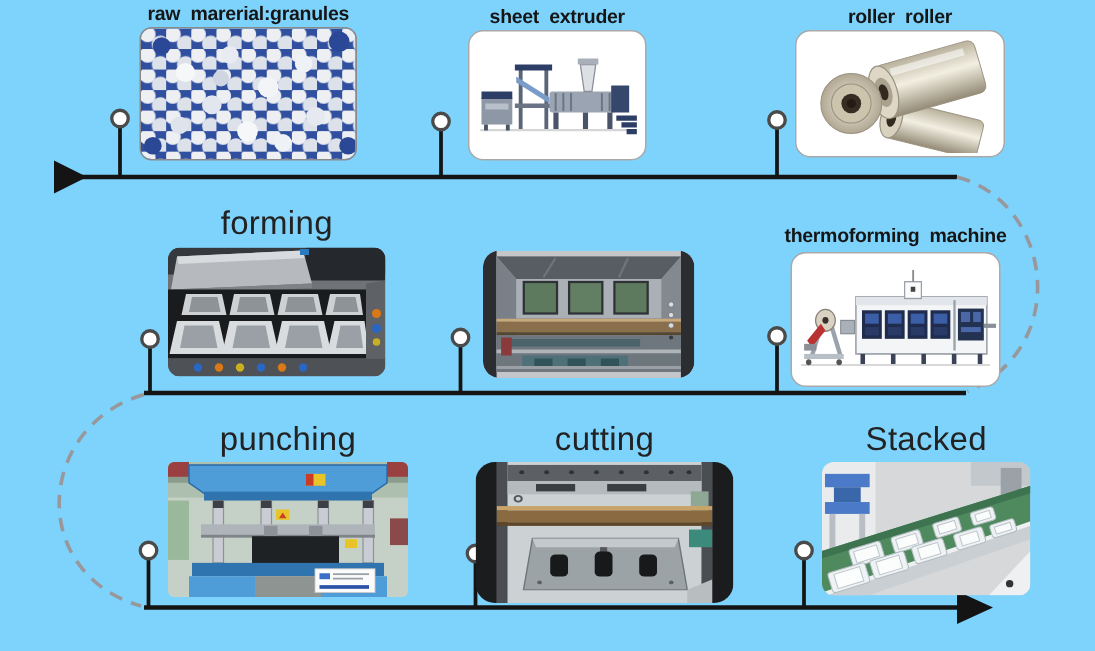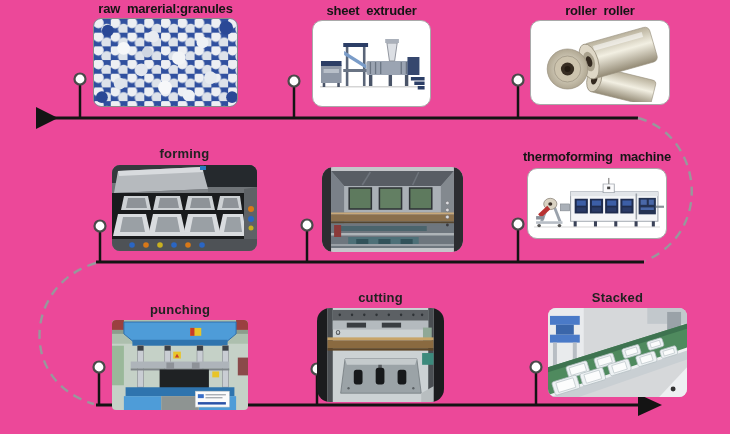--- a/index.html
+++ b/index.html
@@ -1,23 +1,23 @@
 <!DOCTYPE html>
 <html><head>
 <meta charset="utf-8">
 <style>
   html,body{margin:0;padding:0;background:#fff}
-  .canvas{position:relative;width:730px;height:434px;background:#ec4899;overflow:hidden;
+  .canvas{position:relative;width:730px;height:434px;background:#7dd3fc;overflow:hidden;
           font-family:"Liberation Sans",sans-serif;}
   .connector{position:absolute;left:0;top:0;z-index:0}
   .stage{position:absolute;z-index:1}
   .lbl{position:absolute;left:-45px;right:-45px;bottom:100%;text-align:center;
        color:#151515;white-space:pre;line-height:1.1}
   .cond{font-weight:700;font-size:13px;letter-spacing:-0.2px}
-  .geo{font-size:13px;font-weight:700;color:#222;letter-spacing:0.2px}
+  .geo{font-size:22px;font-weight:400;color:#222;letter-spacing:0.2px}
   .m2{margin-bottom:2px}.m4{margin-bottom:4px}.m3{margin-bottom:3px}
   .photo{position:absolute;inset:0;overflow:hidden;border-radius:8px}
   .photo svg{display:block;width:100%;height:100%}
   .framed{position:absolute;inset:0;background:#fff;border:1.5px solid #a9a9a9;border-radius:10px}
   .framed svg{position:absolute;left:2px;top:2px;width:calc(100% - 4px);height:calc(100% - 4px)}
 </style>
 </head>
 <body>
 
 <div class="canvas">
@@ -245,21 +245,21 @@
           <rect x="12" y="58" width="7" height="12" fill="#8a3a3a"></rect>
           <circle cx="124.5" cy="36" r="1.8" fill="#dcdce0" stroke="#6a6a6e" stroke-width="0.5"></circle>
           <circle cx="124.5" cy="43" r="1.8" fill="#dcdce0" stroke="#6a6a6e" stroke-width="0.5"></circle>
           <circle cx="124.5" cy="50" r="1.8" fill="#dcdce0" stroke="#6a6a6e" stroke-width="0.5"></circle>
           <circle cx="124.5" cy="58" r="1.4" fill="#3a3a3e"></circle>
         </g>
       </svg>
     </div>
   </div>
 
-  <div class="stage" style="left:527px;top:168px;width:140px;height:71px">
+  <div class="stage" style="left:527px;top:168px;width:140px;height:90px">
     <div class="lbl cond m4">thermoforming  machine</div>
     <div class="framed">
       <svg viewBox="0 0 132 75" preserveAspectRatio="none">
         <rect x="4" y="64" width="124" height="1.2" fill="#d8d8d8"></rect>
         <rect x="6" y="58" width="26" height="3" fill="#b8bec6"></rect>
         <circle cx="9" cy="63" r="1.8" fill="#555"></circle>
           <circle cx="29" cy="63" r="1.8" fill="#555"></circle>
         <polygon points="10,58 16,40 19,40 13,58" fill="#9aa2ac"></polygon>
         <polygon points="28,58 22,40 25,40 31,58" fill="#9aa2ac"></polygon>
         <circle cx="20" cy="38" r="6.5" fill="#d9d2c2" stroke="#8a8278" stroke-width="0.8"></circle>
@@ -300,21 +300,21 @@
           <rect x="43" y="58" width="3" height="6"></rect>
             <rect x="63" y="58" width="3" height="6"></rect>
           <rect x="83" y="58" width="3" height="6"></rect>
             <rect x="103" y="58" width="3" height="6"></rect>
             <rect x="120" y="58" width="3" height="6"></rect>
         </g>
       </svg>
     </div>
   </div>
 
-  <div class="stage" style="left:112px;top:320px;width:136px;height:90px">
+  <div class="stage" style="left:112px;top:308px;width:160px;height:90px">
     <div class="lbl geo m3">punching</div>
     <div class="photo" style="border-radius:4px">
       <svg viewBox="0 0 160 91" preserveAspectRatio="none">
         <rect width="160" height="91" fill="#c5d1c7"></rect>
         <rect width="160" height="24" fill="#adbfae"></rect>
         <rect x="0" y="10" width="160" height="4" fill="#5a6a5a" opacity="0.4"></rect>
         <rect x="0" y="0" width="14" height="10" fill="#9a4040"></rect>
           <rect x="146" y="0" width="14" height="10" fill="#9a4040"></rect>
         <rect x="0" y="26" width="14" height="40" fill="#9ab89a"></rect>
           <rect x="148" y="38" width="12" height="18" fill="#8a4a4a"></rect>
@@ -348,21 +348,21 @@
         <rect x="58" y="77" width="44" height="14" fill="#8e9492"></rect>
         <rect x="98" y="72" width="40" height="16" fill="#fbfbfc" stroke="#c8c8c8" stroke-width="0.6"></rect>
         <rect x="101" y="75" width="7" height="4" fill="#3a6ec8"></rect>
         <rect x="110" y="75" width="24" height="1.2" fill="#9aa0a8"></rect>
           <rect x="110" y="78" width="20" height="1.2" fill="#9aa0a8"></rect>
         <rect x="101" y="83" width="33" height="2.5" fill="#2a52a8"></rect>
       </svg>
     </div>
   </div>
 
-  <div class="stage" style="left:317px;top:308px;width:127px;height:94px">
+  <div class="stage" style="left:317px;top:308px;width:172px;height:94px">
     <div class="lbl geo m3">cutting</div>
     <div class="photo" style="border-radius:13px">
       <svg viewBox="0 0 145 96" preserveAspectRatio="none">
         <rect width="145" height="96" fill="#1b1c1e"></rect>
         <rect x="12" y="0" width="121" height="96" fill="#ccd2d4"></rect>
         <rect x="12" y="0" width="6" height="96" fill="#4a4e52"></rect>
           <rect x="127" y="0" width="6" height="96" fill="#4a4e52"></rect>
         <rect x="18" y="2" width="109" height="11" fill="#5c6064"></rect>
         <g fill="#2e3236">
           <circle cx="26" cy="7" r="1.4"></circle>

